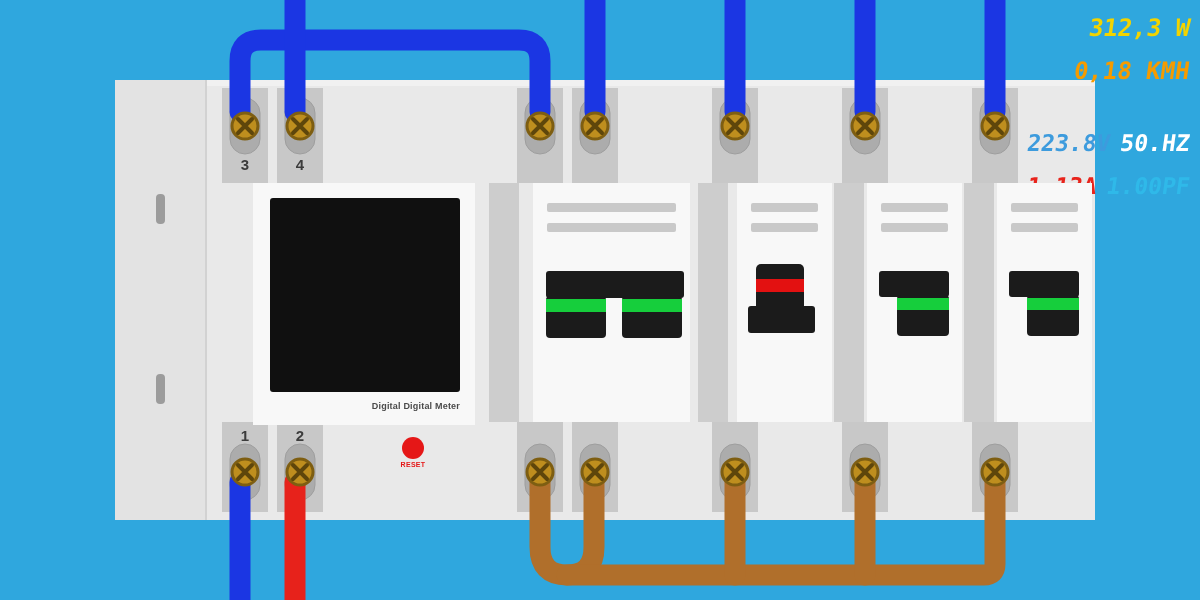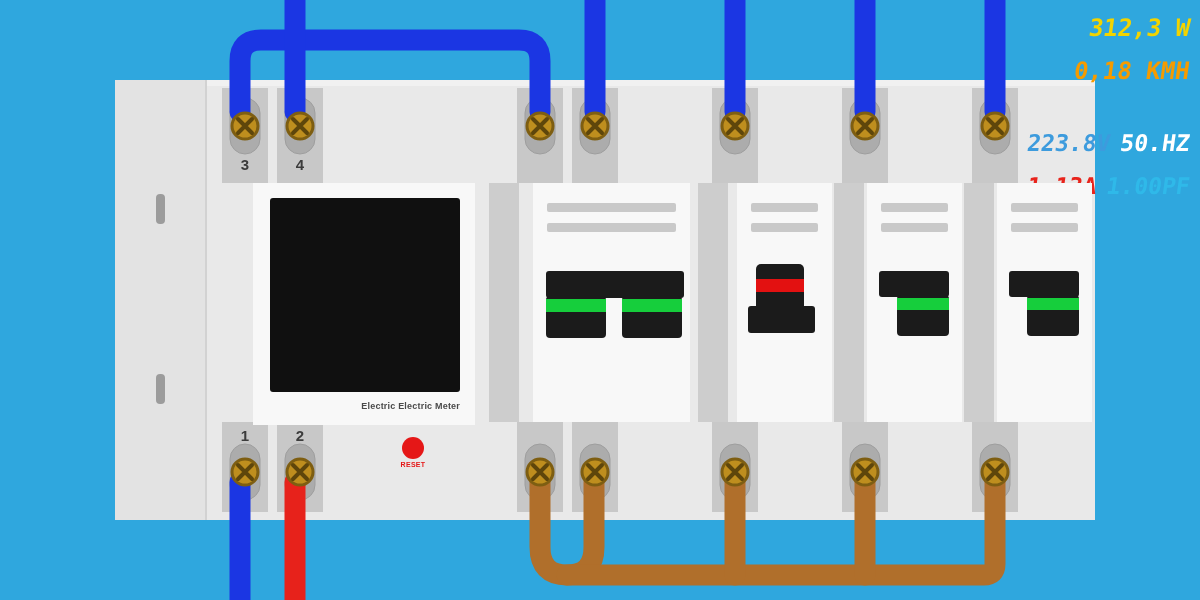--- a/index.html
+++ b/index.html
@@ -88,21 +88,21 @@
   <div class="abs module meter-module"></div>
   <div class="abs display"></div>
   <div class="abs dline dl1 fs24" style="color: rgb(242, 212, 0);">312,3 W</div>
   <div class="abs dline dl2 fs24" style="color: rgb(245, 155, 0);">0,18 KMH</div>
   <div class="abs dline dl3 fs23">
     <span style="color: rgb(61, 155, 221);">223.8V</span><span class="gap-left" style="color: rgb(255, 255, 255);">50.HZ</span>
   </div>
   <div class="abs dline dl4 fs23">
     <span style="color: rgb(232, 36, 28);">1.13A</span><span class="gap-left" style="color: rgb(47, 185, 233);">1.00PF</span>
   </div>
-  <div class="abs meter-title">Electric Electric Meter</div>
+  <div class="abs meter-title">Digital Digital Meter</div>
 
   <div class="abs tnum top" style="left:235px">3</div>
   <div class="abs tnum top" style="left:290px">4</div>
   <div class="abs tnum bot" style="left:235px">1</div>
   <div class="abs tnum bot" style="left:290px">2</div>
 
   <div class="abs reset-btn"></div>
   <div class="abs reset-label">RESET</div>
 
   <div class="abs module bmod1"></div>

